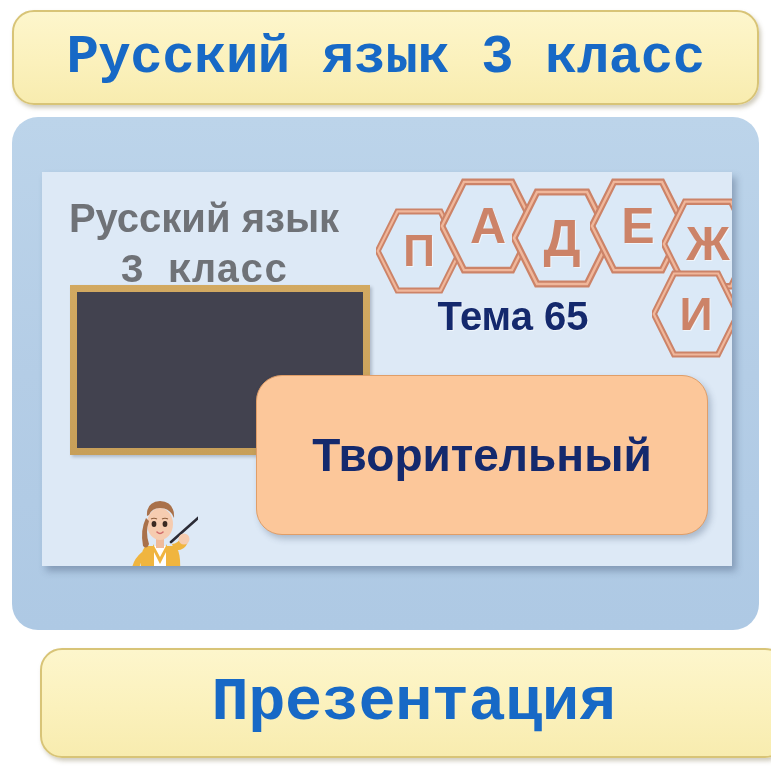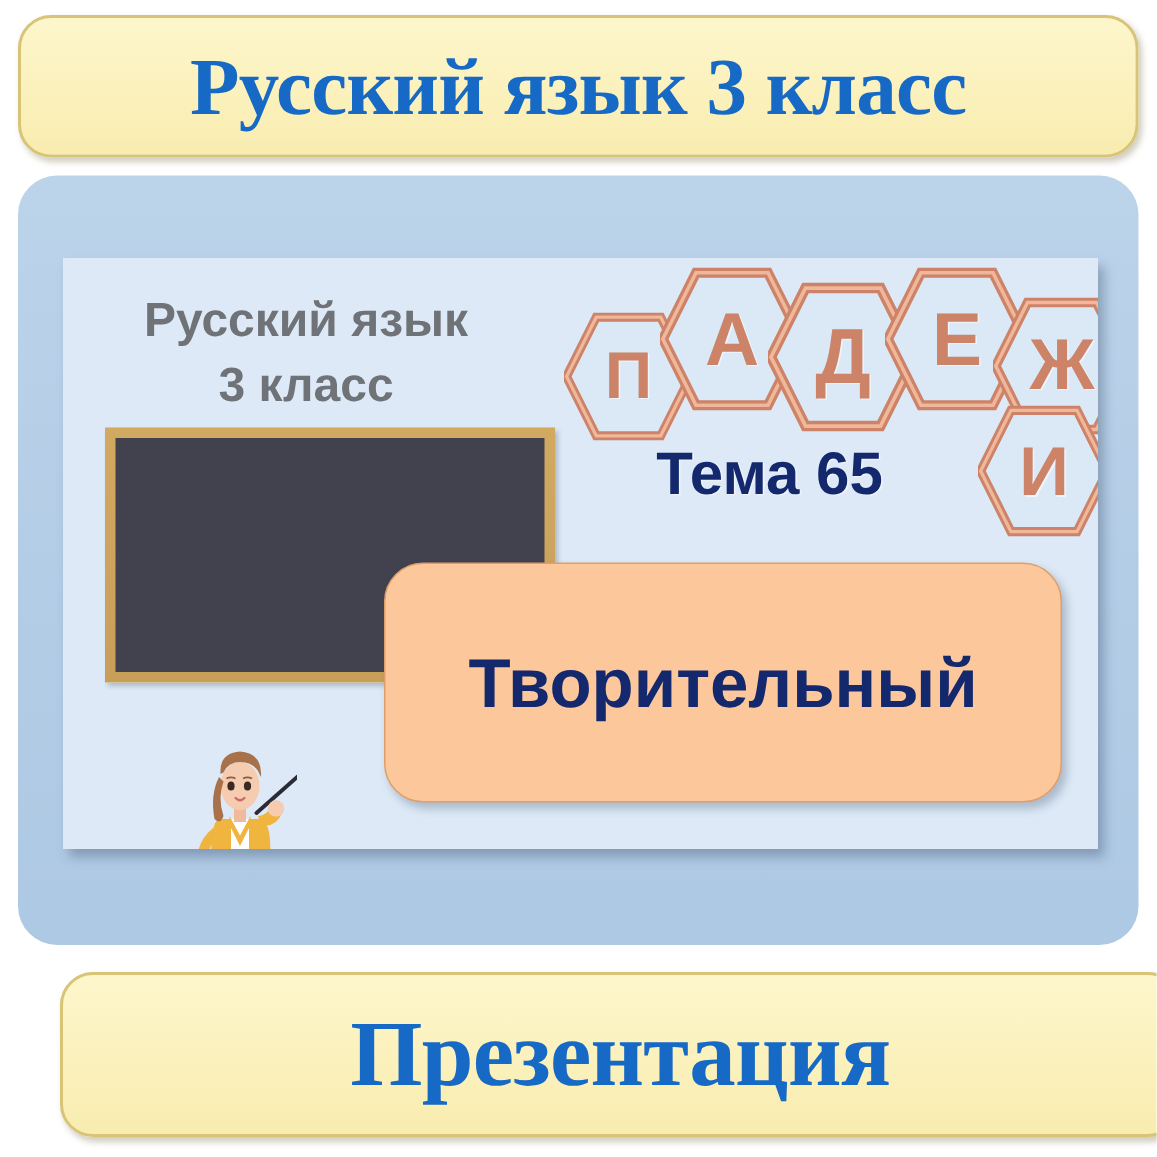--- a/index.html
+++ b/index.html
@@ -42,21 +42,21 @@
     top: 648px;
     height: 110px;
     margin-left: 28px;
   }
   .banner-text {
     color: #1769c6;
     font-weight: bold;
     letter-spacing: -0.5px;
     white-space: nowrap;
     line-height: 1;
-    font-family: Liberation Serif, serif;
+    font-family: Liberation Mono, monospace;
   }
   #banner-top .banner-text { font-size: 54px; }
   #banner-bottom .banner-text { font-size: 62px; }
 
   
   #blue-panel {
     position: absolute;
     left: 12px;
     top: 117px;
     width: 747px;
@@ -79,26 +79,26 @@
   }
 
   
   #slide-heading {
     position: absolute;
     left: 22px;
     top: 20px;
     width: 280px;
     text-align: center;
     color: #6f7277;
-    font-size: 32px;
+    font-size: 40px;
     font-weight: bold;
     line-height: 1.33;
     font-family: "Liberation Sans", sans-serif;
   }
-  #slide-heading .l2 { display: block; }
+  #slide-heading .l2 { display: block; font-family: Liberation Mono, monospace; }
 
   
   #chalkboard {
     position: absolute;
     left: 28px;
     top: 113px;
     width: 300px;
     height: 170px;
     background: linear-gradient(180deg, #d2a961 0%, #c79f59 100%);
     padding: 7px;

